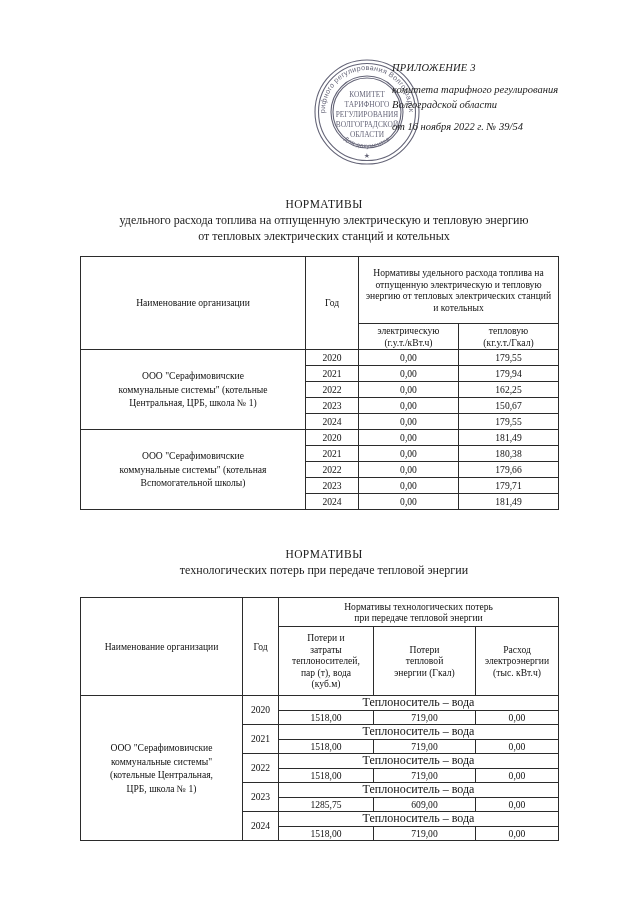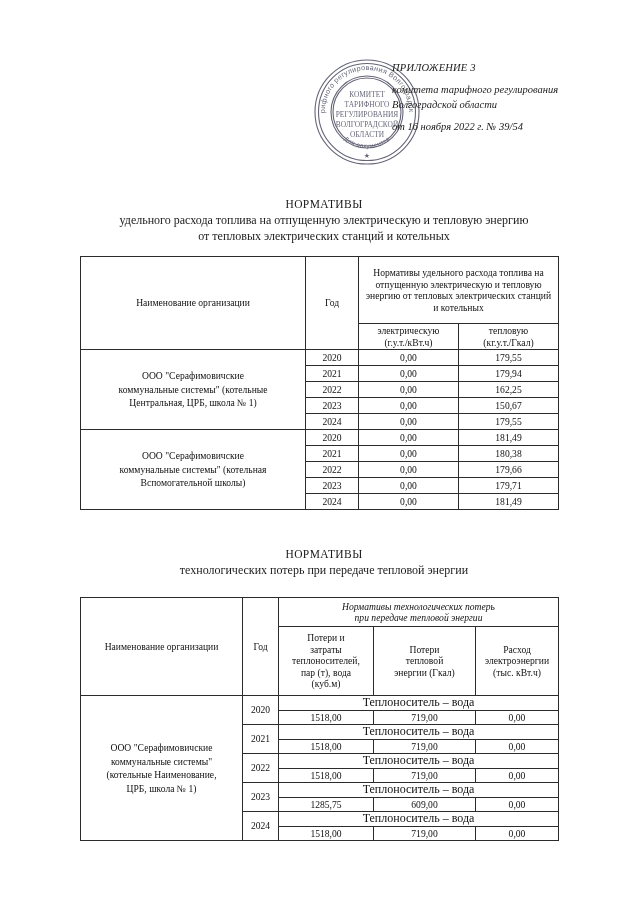--- a/index.html
+++ b/index.html
@@ -249,21 +249,21 @@
       <col style="width:162px">
       <col style="width:36px">
       <col style="width:95px">
       <col style="width:102px">
       <col style="width:83px">
     </colgroup>
     <thead>
       <tr>
         <th class="org org-head" rowspan="2">Наименование организации</th>
         <th rowspan="2">Год</th>
-        <th colspan="3" style="height:26px;font-style:italic;">
+        <th colspan="3" style="height:26px;">
           <div>Нормативы технологических потерь</div>
           <div>при передаче тепловой энергии</div>
         </th>
       </tr>
       <tr>
         <th style="height:66px;">
           <div>Потери и</div>
           <div>затраты</div>
           <div>теплоносителей,</div>
           <div>пар (т), вода</div>
@@ -280,21 +280,21 @@
           <div>(тыс. кВт.ч)</div>
         </th>
       </tr>
     </thead>
     <tbody>
 
       <tr class="r-sub">
         <td class="org" rowspan="10">
           <div>ООО "Серафимовичские</div>
           <div>коммунальные системы"</div>
-          <div>(котельные Наименование,</div>
+          <div>(котельные Центральная,</div>
           <div>ЦРБ, школа № 1)</div>
         </td>
         <td class="num" rowspan="2">2020</td>
         <td class="tepl" colspan="3">Теплоноситель – вода</td>
       </tr>
       <tr class="r-sub">
         <td class="num">1518,00</td>
         <td class="num">719,00</td>
         <td class="num">0,00</td>
       </tr>

